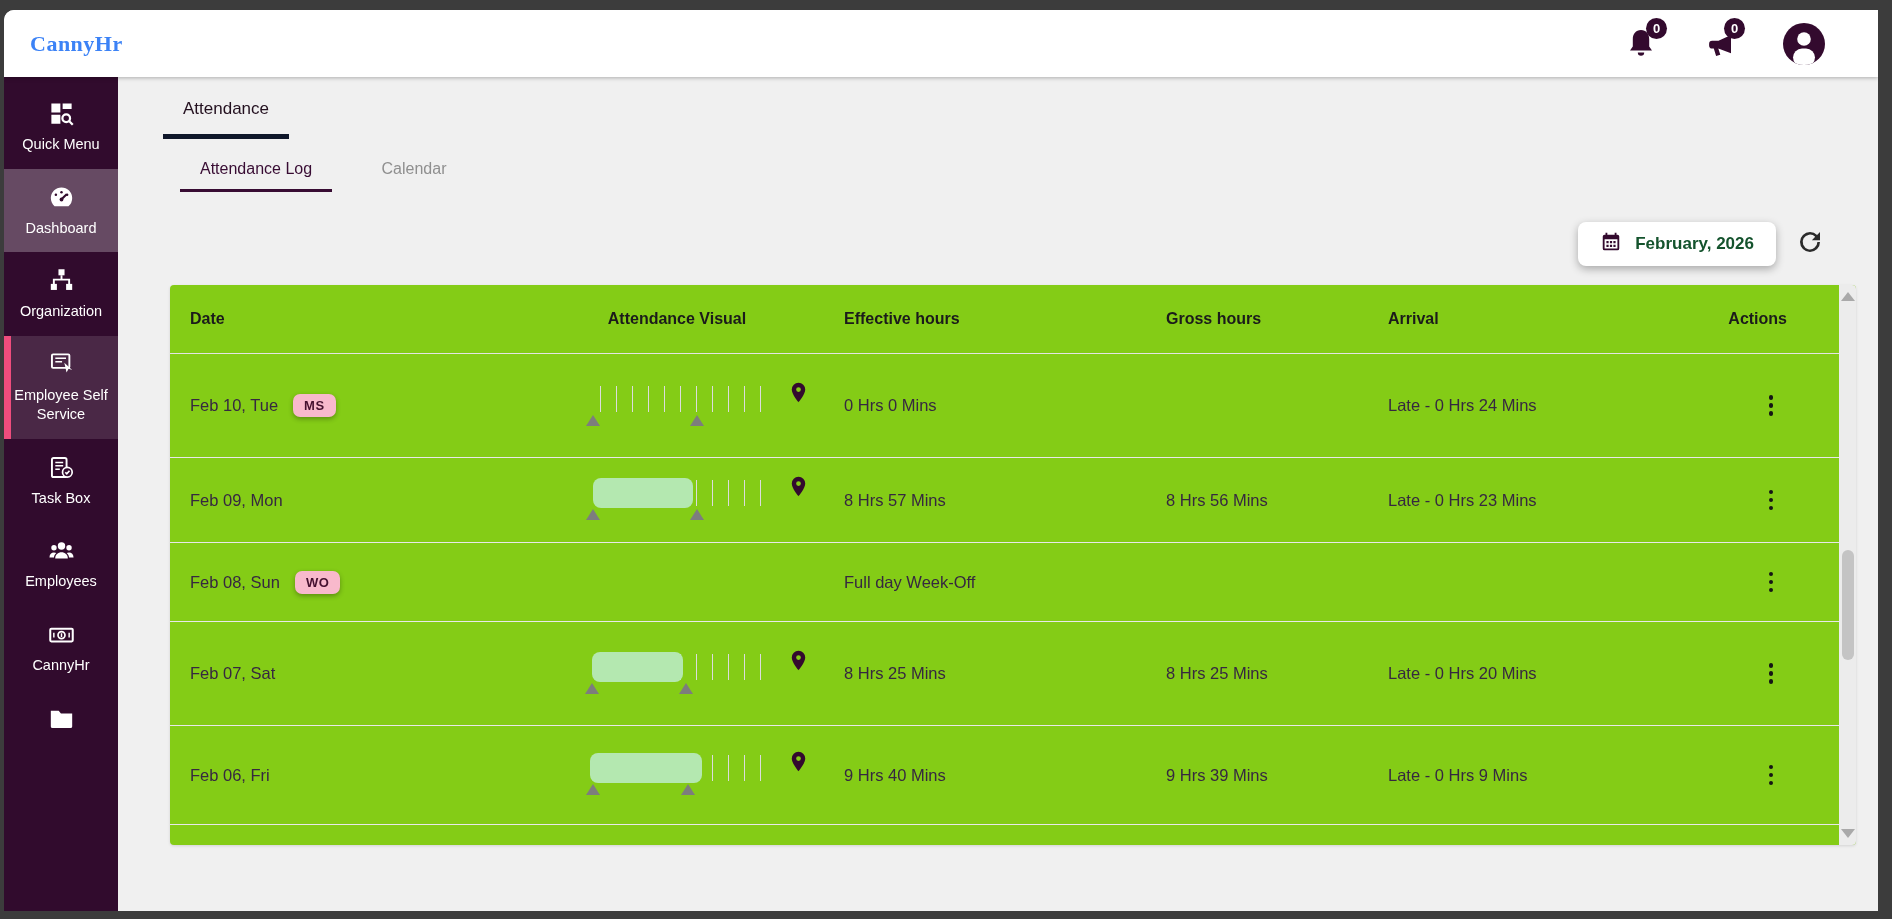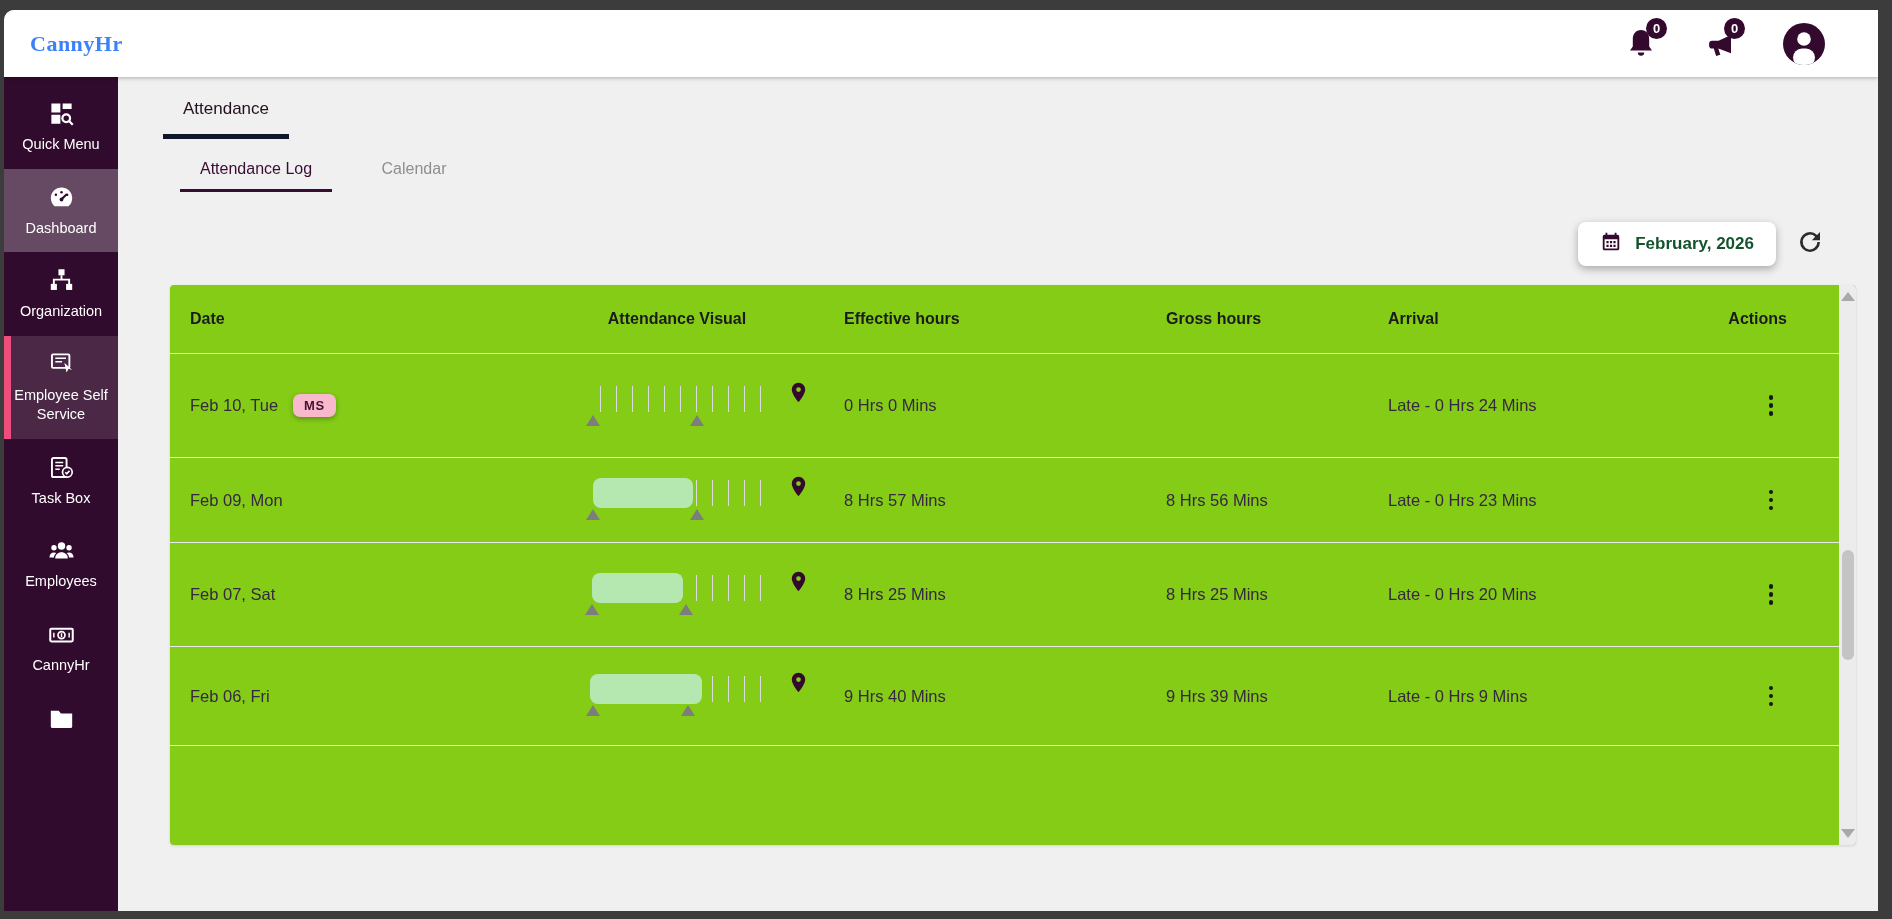--- a/index.html
+++ b/index.html
@@ -347,20 +347,51 @@
         <div class="arr-cell">Late - 0 Hrs 23 Mins</div>
         <div class="actions-cell">
             <span class="kebab">
               <i></i>
               <i></i>
               <i></i>
             </span>
           </div>
       </div>
 
+      <div class="grid-row trow h78">
+        <div class="date-cell">
+          <span>Feb 08, Sun</span>
+          <span class="badge">WO</span>
+        </div>
+        <div class="visual-cell">
+          <div class="visual-wrap" style="visibility: hidden;">
+            <div class="visual">
+              
+              
+              
+              
+            </div>
+            <span class="pin">
+              <svg width="19" height="25" viewBox="0 0 24 30">
+                  <path fill="#330a2e" d="M12 1.5A8.5 8.5 0 0 0 3.5 10c0 6.2 8.5 16 8.5 16s8.5-9.8 8.5-16A8.5 8.5 0 0 0 12 1.5zm0 11.5a3 3 0 1 1 0-6 3 3 0 0 1 0 6z"></path>
+                </svg>
+            </span>
+          </div>
+        </div>
+        <div class="eff-cell">Full day Week-Off</div>
+        <div class="gross-cell"></div>
+        <div class="arr-cell"></div>
+        <div class="actions-cell">
+            <span class="kebab">
+              <i></i>
+              <i></i>
+              <i></i>
+            </span>
+          </div>
+      </div>
 
       <div class="grid-row trow h103">
         <div class="date-cell">
           <span>Feb 07, Sat</span>
 
         </div>
         <div class="visual-cell">
           <div class="visual-wrap">
             <div class="visual">
               <div class="ticks"></div>

